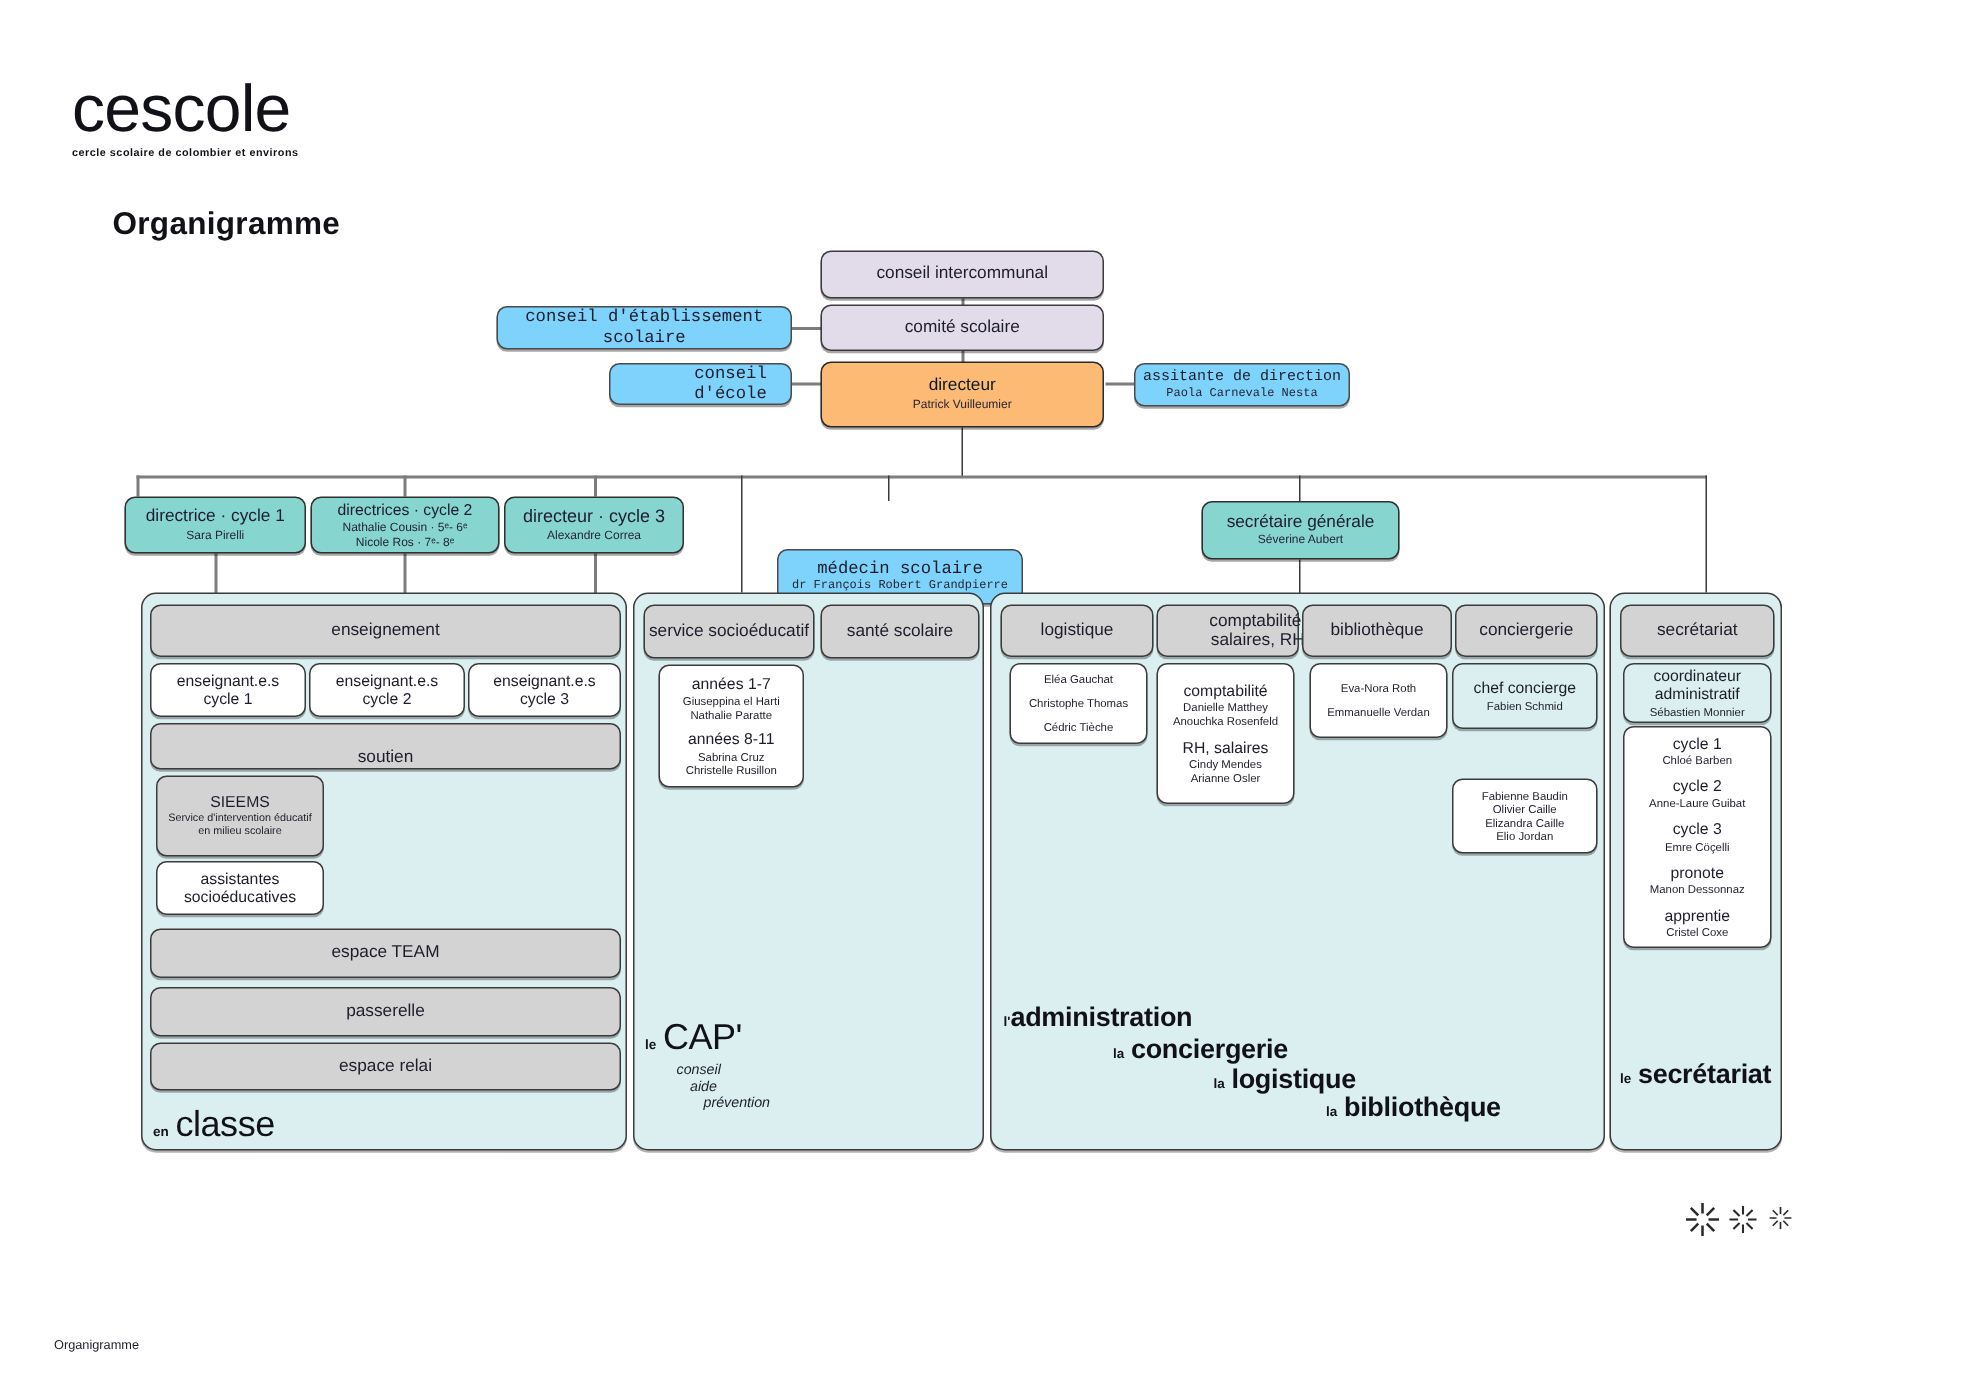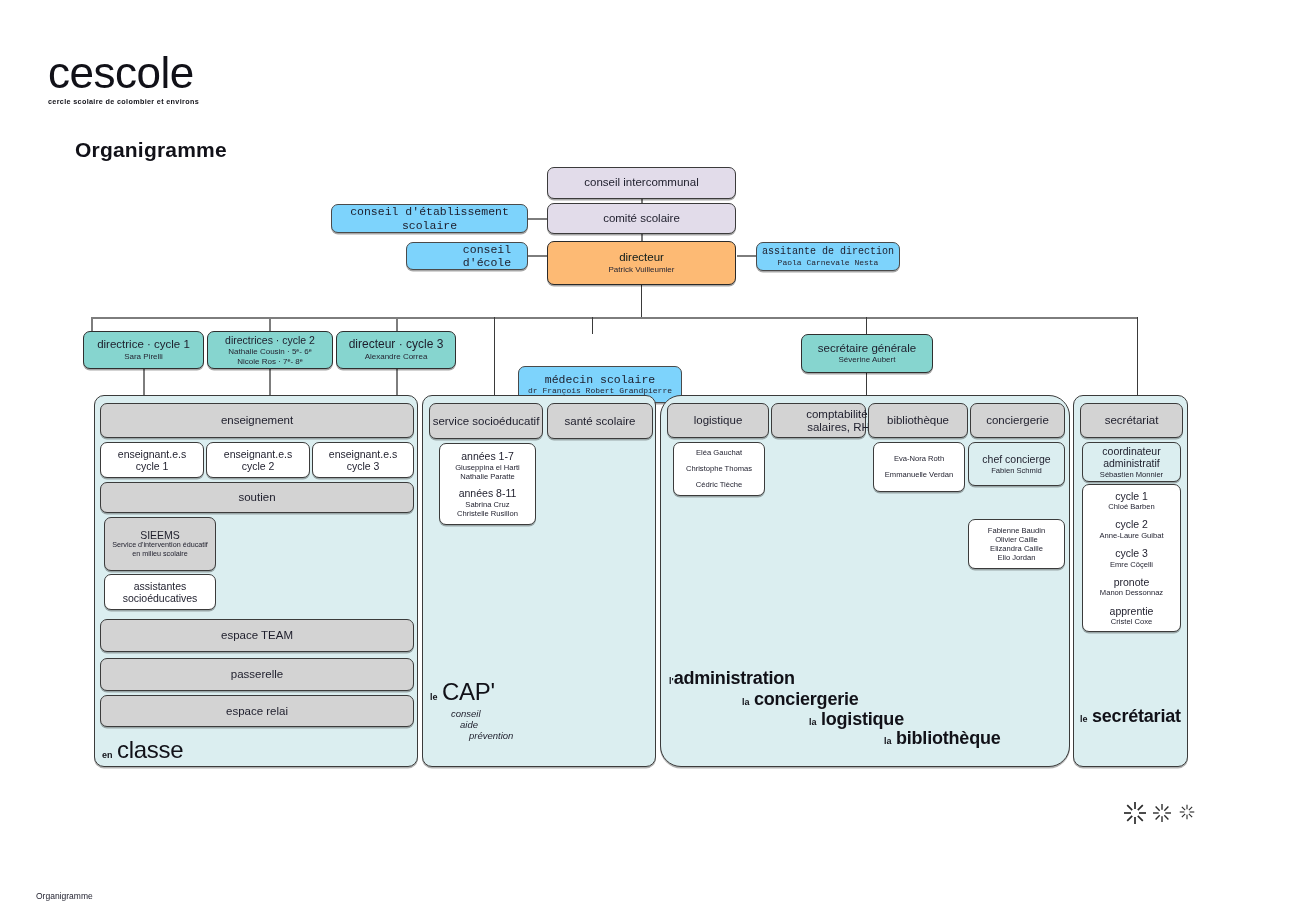--- a/index.html
+++ b/index.html
@@ -182,21 +182,21 @@
     </div>
     <div class="sub" style="left:111px;top:46px;width:102px;height:34px;">
       <div class="b">enseignant.e.s</div>
       <div class="b">cycle 2</div>
     </div>
     <div class="sub" style="left:217px;top:46px;width:100px;height:34px;">
       <div class="b">enseignant.e.s</div>
       <div class="b">cycle 3</div>
     </div>
 
-    <div class="hdr" style="left:5px;top:86px;width:312px;height:29px;">
+    <div class="hdr" style="left:5px;top:86px;width:312px;height:29px;align-items:flex-end;">
       <span>soutien</span>
     </div>
 
     <div class="sub grey" style="left:9px;top:121px;width:110px;height:52px;">
       <div class="b">SIEEMS</div>
       <div class="s" style="padding:0 6px;">Service d'intervention éducatif en milieu scolaire</div>
     </div>
 
     <div class="sub" style="left:9px;top:178px;width:110px;height:34px;">
       <div class="b">assistantes</div>
@@ -240,21 +240,21 @@
 
     <div class="brand" style="left:7px;top:282px;">
       <span class="art">le</span>
       <span class="huge">CAP'</span>
     </div>
     <div class="ital" style="position:absolute;left:28px;top:312px;">conseil</div>
     <div class="ital" style="position:absolute;left:37px;top:323px;">aide</div>
     <div class="ital" style="position:absolute;left:46px;top:334px;">prévention</div>
   </div>
 
-  <div class="panel" style="left:660px;top:395px;width:408px;height:370px;border-radius:21px;">
+  <div class="panel" style="left:660px;top:395px;width:408px;height:370px;">
 
     <div class="hdr" style="left:6px;top:7px;width:100px;height:33px;">
       <span>logistique</span>
     </div>
     <div class="hdr" style="left:110px;top:7px;width:93px;height:33px;">
       <span style="white-space:pre-line;padding-left:40px;">comptabilité, salaires, RH</span>
     </div>
     <div class="hdr" style="left:207px;top:7px;width:98px;height:33px;">
       <span>bibliothèque</span>
     </div>
@@ -263,20 +263,28 @@
     </div>
 
     <div class="sub" style="left:12px;top:46px;width:90px;height:52px;">
       <div class="n" style="white-space:pre-line;line-height:8px;">Eléa Gauchat
 
 Christophe Thomas
 
 Cédric Tièche</div>
     </div>
 
+    <div class="sub" style="left:110px;top:46px;width:90px;height:92px;">
+      <div class="b">comptabilité</div>
+      <div class="n" style="white-space:pre-line;">Danielle Matthey
+Anouchka Rosenfeld</div>
+      <div class="b" style="margin-top:7px;">RH, salaires</div>
+      <div class="n" style="white-space:pre-line;">Cindy Mendes
+Arianne Osler</div>
+    </div>
 
     <div class="sub" style="left:212px;top:46px;width:90px;height:48px;">
       <div class="n" style="white-space:pre-line;line-height:8px;">Eva-Nora Roth
 
 Emmanuelle Verdan</div>
     </div>
 
     <div class="sub mint" style="left:307px;top:46px;width:95px;height:42px;">
       <div class="b" style="white-space:pre-line;">chef concierge</div>
       <div class="n">Fabien Schmid</div>

